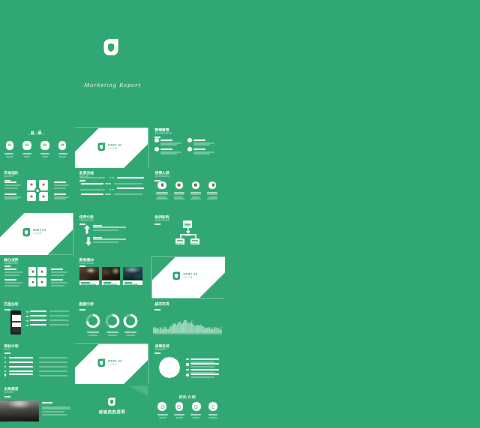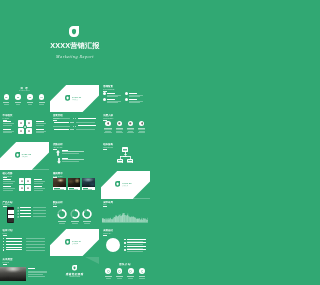--- a/index.html
+++ b/index.html
@@ -78,21 +78,20 @@
 </head>
 <body>
 
 <div class="deck">
 
   <div class="slide" id="cover">
     <svg class="cv-logo" viewBox="0 0 20 22">
       <path d="M20 0 L20 13.6 A8.4 8.4 0 0 1 11.6 22 L8.4 22 A8.4 8.4 0 0 1 0 13.6 L0 8.4 A8.4 8.4 0 0 1 8.4 0 Z" fill="#ffffff"></path>
       <path d="M10 5.6 L14.1 7.3 L14.1 11.7 C14.1 14.5 12.3 16.4 10 17.1 C7.7 16.4 5.9 14.5 5.9 11.7 L5.9 7.3 Z" fill="#31a873"></path>
     </svg>
-    <div class="cv-title">XXXX营销汇报</div>
     <div class="cv-sub">Marketing Report</div>
   </div>
 
   <div class="slide" style="left:0.0px;top:84.6px;width:49.0px;height:27.8px">
       <div class="ctr-ttl">目 录</div>
       <div class="ctr-sub">CONTENTS</div>
       <div class="wc" style="left:3.60px;top:9.70px;width:5.4px;height:5.4px;"></div>
       <div class="num" style="left:2.80px;top:11.2px;width:7px">01</div>
       <div class="ln s" style="left:3.0999999999999996px;top:17.4px;width:6.4px;height:0.7px;"></div>
       <div class="ln x" style="left:3.9px;top:19.2px;width:4.8px;height:0.6px;"></div>

